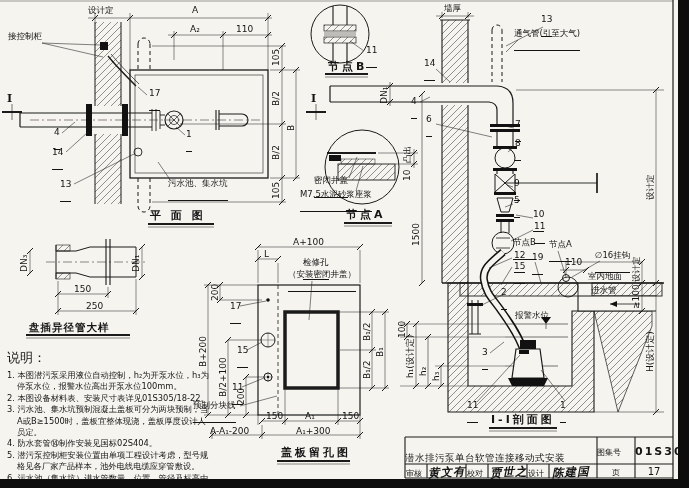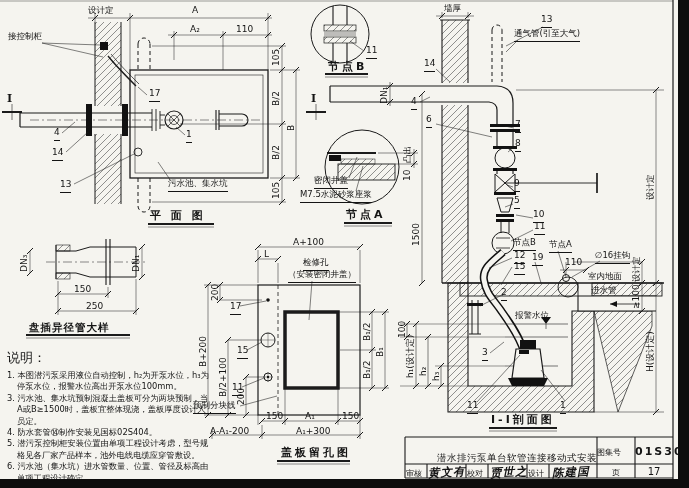--- a/index.html
+++ b/index.html
@@ -2,21 +2,21 @@
 <html><head>
 <meta charset="utf-8">
 <style>
   html,body{margin:0;padding:0;background:#888;}
   #sheet{position:relative;width:689px;height:488px;background:#f5f4ef;overflow:hidden;
          font-family:"DejaVu Sans","Liberation Sans",sans-serif;color:#151515;}
   svg{position:absolute;left:0;top:0;}
   .lbl{position:absolute;font-size:8.5px;line-height:1;white-space:nowrap;color:#141414;}
   .n{font-size:9px;}
   .v{transform:rotate(-90deg);transform-origin:0 0;}
-  .u{border-bottom:1px solid #141414;padding-bottom:3px;}
+  .u{border-bottom:1px solid #141414;padding-bottom:12px;}
   .t{font-size:11px;letter-spacing:3px;font-weight:bold;}
   .smark{font-family:"DejaVu Serif","Liberation Serif",serif;font-weight:bold;font-size:11px;}
   #notes{position:absolute;left:7px;top:349px;width:202px;}
   #notes .nh{font-size:13px;margin-bottom:3px;}
   .note{font-size:8.3px;line-height:11.4px;text-indent:-10px;padding-left:10px;letter-spacing:0;}
   .tb{position:absolute;font-size:8px;}
   .tb.big{font-size:10.5px;letter-spacing:1px;}
   .tb.mid{font-size:9.5px;letter-spacing:0.5px;}
   .tb.no{font-size:11px;letter-spacing:2px;font-weight:bold;}
   .sig{font-style:italic;font-weight:bold;font-size:11.5px;transform:rotate(-3deg);letter-spacing:1px;}
@@ -277,27 +277,28 @@
 <span class="lbl n" style="left:266px;top:412px">150</span>
 <span class="lbl n" style="left:305px;top:412px">A₁</span>
 <span class="lbl n" style="left:342px;top:412px">150</span>
 <span class="lbl n" style="left:210px;top:427px">A-A₁-200</span>
 <span class="lbl n" style="left:296px;top:427px">A₁+300</span>
 <span class="lbl t" style="left:281px;top:447px">盖板留孔图</span>
 
 <div id="notes">
   <div class="nh">说明：</div>
   <div class="note">1. 本图潜污泵采用液位自动控制，h₂为开泵水位，h₃为停泵水位，报警水位高出开泵水位100mm。</div>
+  <div class="note">2. 本图设备材料表、安装尺寸表详见01S305/18-22。</div>
   <div class="note">3. 污水池、集水坑预制混凝土盖板可分为两块预制，当A或B≥1500时，盖板宜整体现浇，盖板厚度设计人员定。</div>
   <div class="note">4. 防水套管⑭制作安装见国标02S404。</div>
   <div class="note">5. 潜污泵控制柜安装位置由单项工程设计考虑，型号规格见各厂家产品样本，池外电线电缆应穿管敷设。</div>
   <div class="note">6. 污水池（集水坑）进水管数量、位置、管径及标高由单项工程设计确定。</div>
 </div>
 
-<div class="tb mid" style="left:405px;top:452px;width:192px;text-align:right">潜水排污泵单台软管连接移动式安装</div>
+<div class="tb mid" style="left:405px;top:452px;width:192px;text-align:left">潜水排污泵单台软管连接移动式安装</div>
 <div class="tb" style="left:597px;top:447px;width:24px;text-align:center">图集号</div>
 <div class="tb no" style="left:635px;top:445px;width:38px;text-align:center">01S305</div>
 <div class="tb" style="left:406px;top:468px">审核</div>
 <div class="tb sig" style="left:428px;top:465px">黄文有</div>
 <div class="tb" style="left:467px;top:468px">校对</div>
 <div class="tb sig" style="left:490px;top:465px">贾世之</div>
 <div class="tb" style="left:528px;top:468px">设计</div>
 <div class="tb sig" style="left:552px;top:465px">陈建国</div>
 <div class="tb" style="left:597px;top:467px;width:38px;text-align:center">页</div>
 <div class="tb" style="left:635px;top:466px;width:38px;text-align:center;font-size:10px">17</div>

